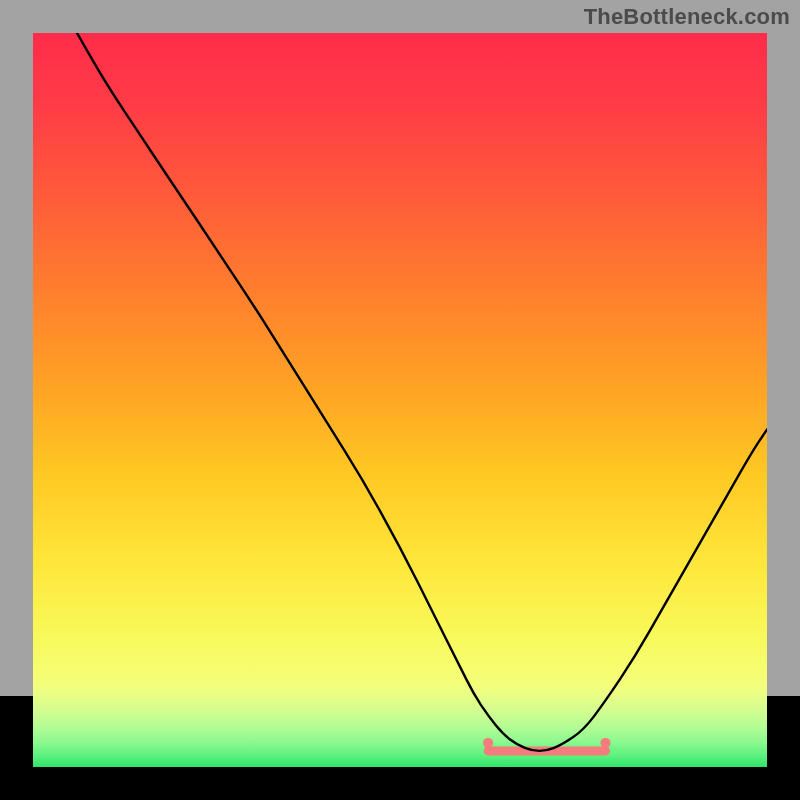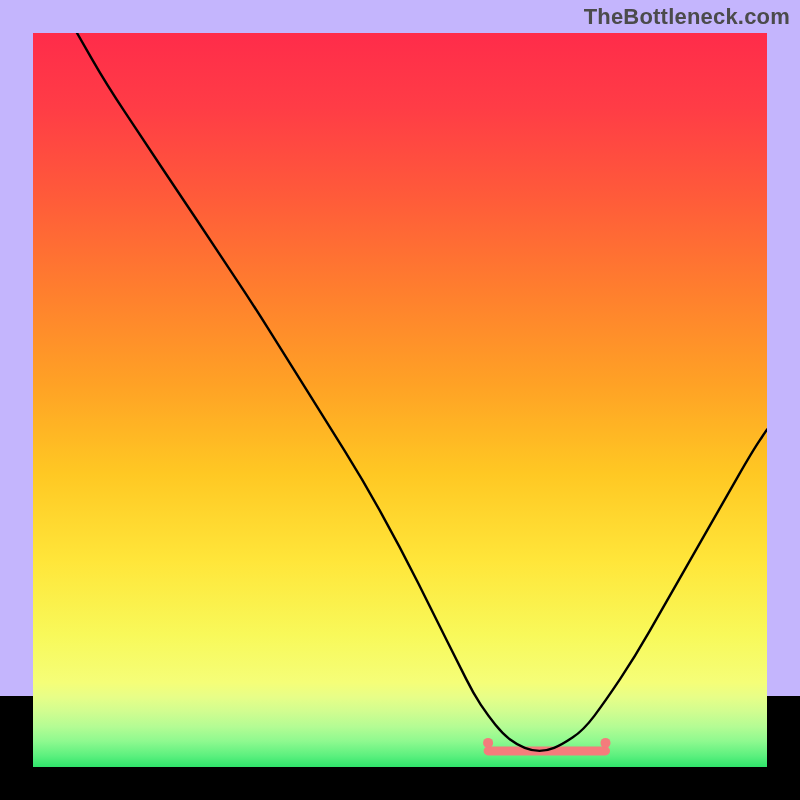--- a/index.html
+++ b/index.html
@@ -8,21 +8,21 @@
     width: 800px;
     height: 800px;
     background: #000;
     overflow: hidden;
     font-family: Arial, Helvetica, sans-serif;
   }
   .stage {
     position: relative;
     width: 800px;
     height: 696px;
-    background: #c4b5fd;
+    background: #a3a3a3;
   }
   .watermark {
     position: absolute;
     top: 4px;
     right: 10px;
     color: #4b4b4b;
     font-size: 22px;
     font-weight: 600;
     letter-spacing: 0.2px;
     z-index: 50;

